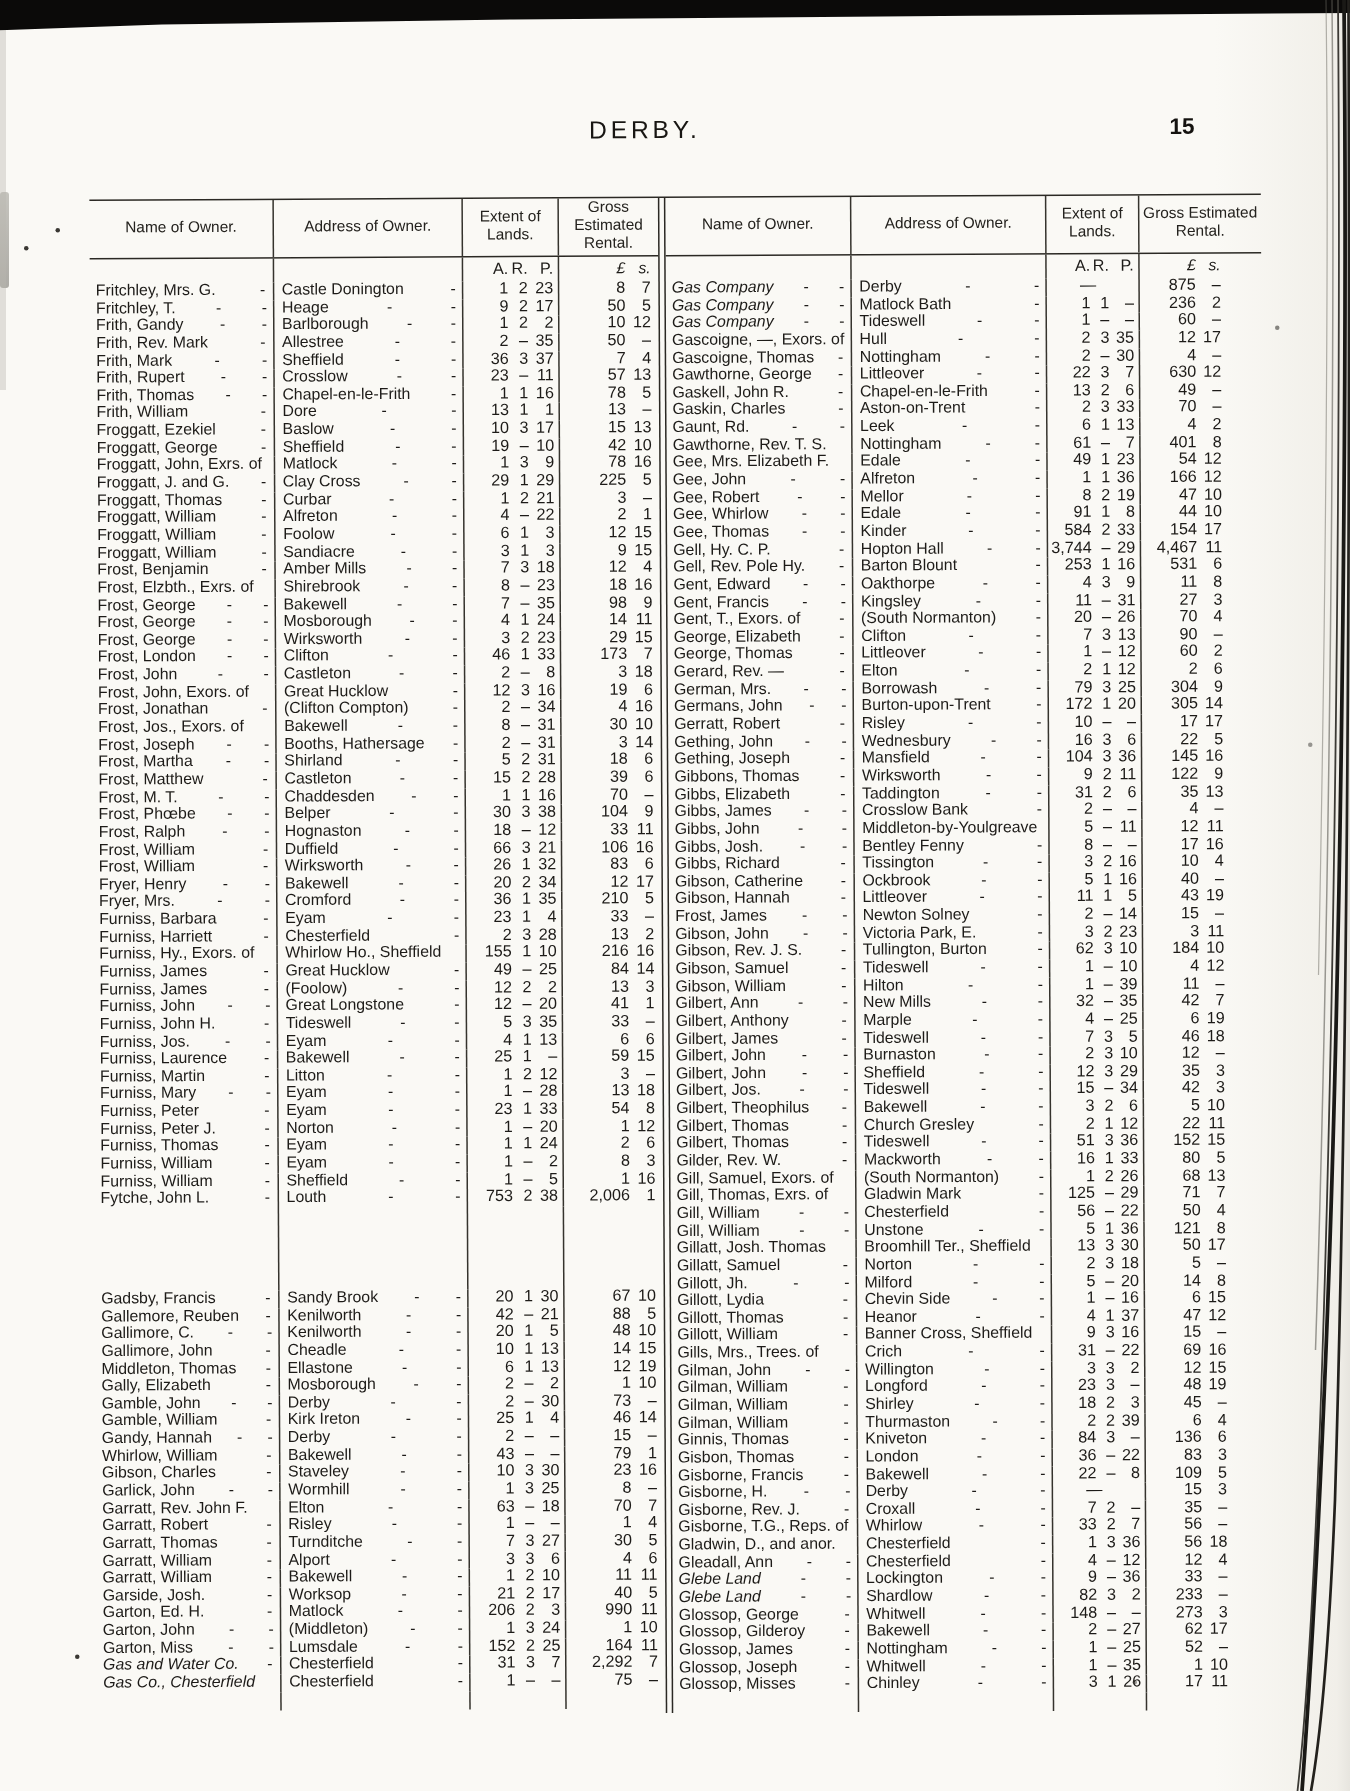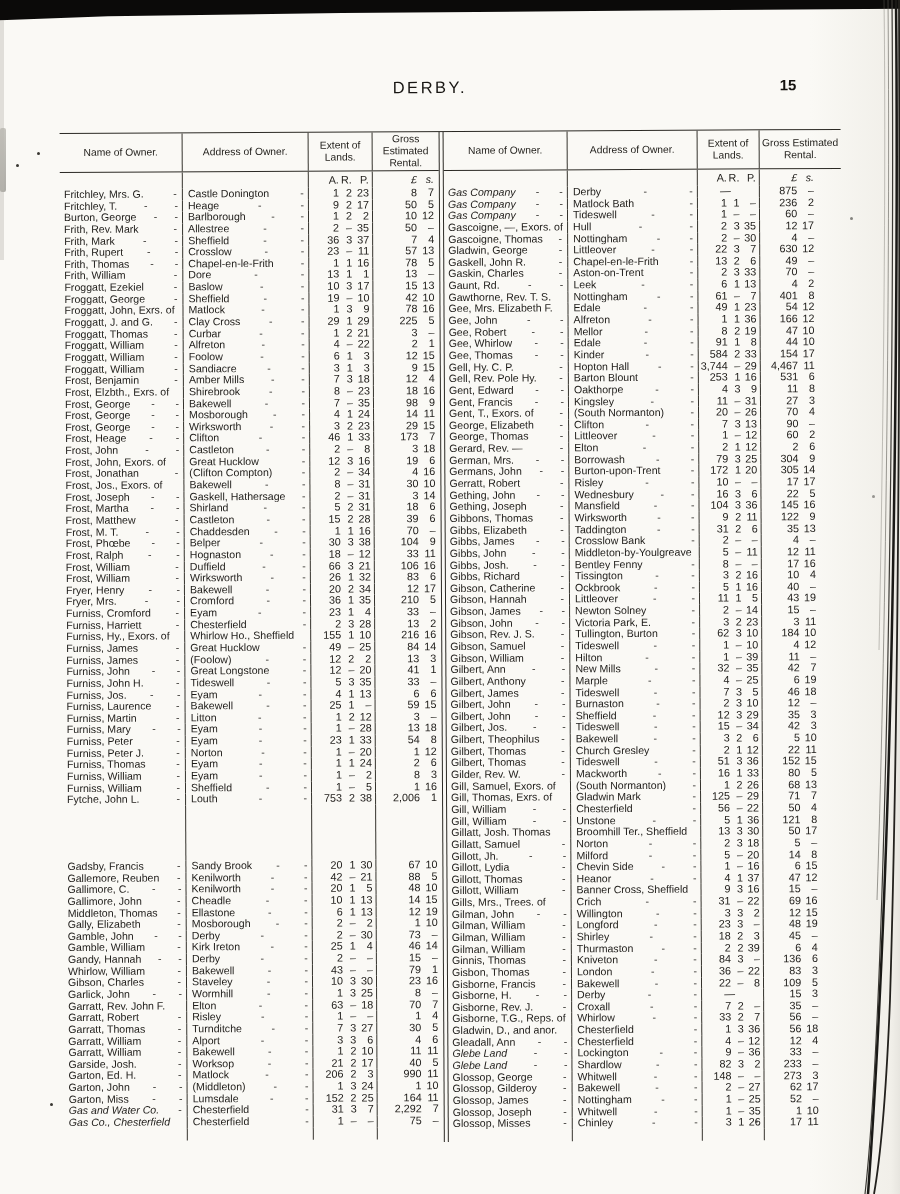--- a/index.html
+++ b/index.html
@@ -142,21 +142,21 @@
                   <span class="er">2</span>
                   <span class="ep">17</span>
                 </div>
                 <div class="cell c-rent">
                   <span class="rl">50</span>
                   <span class="rs">5</span>
                 </div>
               </div>
               <div class="row">
                 <div class="cell c-name bR">
-                  <span class="txt">Burton, George</span>
+                  <span class="txt">Frith, Gandy</span>
                   <span class="middash">-</span>
                   <span class="enddash">-</span>
                 </div>
                 <div class="cell c-addr bR">
                   <span class="txt">Barlborough</span>
                   <span class="middash">-</span>
                   <span class="enddash">-</span>
                 </div>
                 <div class="cell c-ext bR">
                   <span class="ea">1</span>
@@ -526,21 +526,21 @@
                   <span class="er">2</span>
                   <span class="ep">23</span>
                 </div>
                 <div class="cell c-rent">
                   <span class="rl">29</span>
                   <span class="rs">15</span>
                 </div>
               </div>
               <div class="row">
                 <div class="cell c-name bR">
-                  <span class="txt">Frost, Heage</span>
+                  <span class="txt">Frost, London</span>
                   <span class="middash">-</span>
                   <span class="enddash">-</span>
                 </div>
                 <div class="cell c-addr bR">
                   <span class="txt">Clifton</span>
                   <span class="middash">-</span>
                   <span class="enddash">-</span>
                 </div>
                 <div class="cell c-ext bR">
                   <span class="ea">46</span>
@@ -629,21 +629,21 @@
                   <span class="rs">10</span>
                 </div>
               </div>
               <div class="row">
                 <div class="cell c-name bR">
                   <span class="txt">Frost, Joseph</span>
                   <span class="middash">-</span>
                   <span class="enddash">-</span>
                 </div>
                 <div class="cell c-addr bR">
-                  <span class="txt">Gaskell, Hathersage</span>
+                  <span class="txt">Booths, Hathersage</span>
                   <span class="enddash">-</span>
                 </div>
                 <div class="cell c-ext bR">
                   <span class="ea">2</span>
                   <span class="er">–</span>
                   <span class="ep">31</span>
                 </div>
                 <div class="cell c-rent">
                   <span class="rl">3</span>
                   <span class="rs">14</span>
@@ -830,21 +830,21 @@
                   <span class="er">1</span>
                   <span class="ep">35</span>
                 </div>
                 <div class="cell c-rent">
                   <span class="rl">210</span>
                   <span class="rs">5</span>
                 </div>
               </div>
               <div class="row">
                 <div class="cell c-name bR">
-                  <span class="txt">Furniss, Cromford</span>
+                  <span class="txt">Furniss, Barbara</span>
                   <span class="dash">-</span>
                 </div>
                 <div class="cell c-addr bR">
                   <span class="txt">Eyam</span>
                   <span class="middash">-</span>
                   <span class="enddash">-</span>
                 </div>
                 <div class="cell c-ext bR">
                   <span class="ea">23</span>
                   <span class="er">1</span>
@@ -1766,21 +1766,21 @@
                   <span class="er">–</span>
                   <span class="ep">30</span>
                 </div>
                 <div class="cell c-rent">
                   <span class="rl">4</span>
                   <span class="rs">–</span>
                 </div>
               </div>
               <div class="row">
                 <div class="cell c-name bR">
-                  <span class="txt">Gladwin, George</span>
+                  <span class="txt">Gawthorne, George</span>
                   <span class="dash">-</span>
                 </div>
                 <div class="cell c-addr bR">
                   <span class="txt">Littleover</span>
                   <span class="middash">-</span>
                   <span class="enddash">-</span>
                 </div>
                 <div class="cell c-ext bR">
                   <span class="ea">22</span>
                   <span class="er">3</span>
@@ -2388,21 +2388,21 @@
                   <span class="er">1</span>
                   <span class="ep">5</span>
                 </div>
                 <div class="cell c-rent">
                   <span class="rl">43</span>
                   <span class="rs">19</span>
                 </div>
               </div>
               <div class="row">
                 <div class="cell c-name bR">
-                  <span class="txt">Gibson, James</span>
+                  <span class="txt">Frost, James</span>
                   <span class="middash">-</span>
                   <span class="enddash">-</span>
                 </div>
                 <div class="cell c-addr bR">
                   <span class="txt">Newton Solney</span>
                   <span class="enddash">-</span>
                 </div>
                 <div class="cell c-ext bR">
                   <span class="ea">2</span>
                   <span class="er">–</span>

